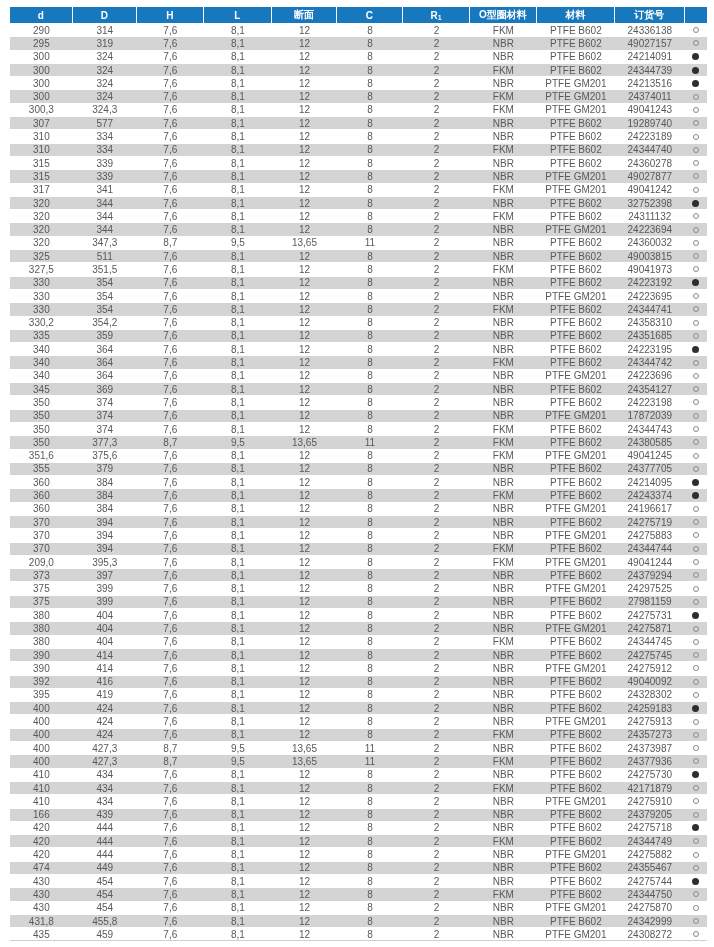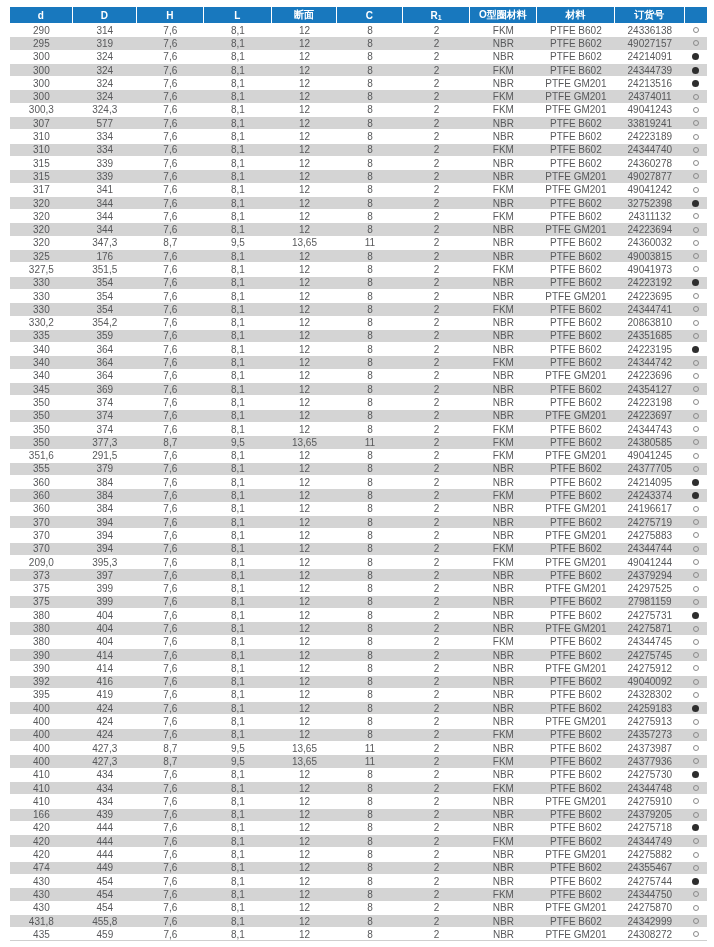--- a/index.html
+++ b/index.html
@@ -42,21 +42,21 @@
     display: flex;
     flex-direction: column;
   }
   .tr {
     flex: 1 1 auto;
     display: flex;
     background: #ffffff;
     border-bottom: 1px solid #ffffff;
   }
   .tr:nth-child(even) { background: var(--row-alt, #d4d4d4); }
-  .tr:last-child { border-bottom: none; justify-content: flex-end; }
+  .tr:last-child { border-bottom: none; }
   .td {
     font-size: 10px;
     color: var(--text-color, #58595b);
     display: flex;
     align-items: center;
     justify-content: center;
     overflow: hidden;
     white-space: nowrap;
   }
   
@@ -205,21 +205,21 @@
       <div class="tr">
         <div class="td c0">307</div>
         <div class="td c1">577</div>
         <div class="td c2">7,6</div>
         <div class="td c3">8,1</div>
         <div class="td c4">12</div>
         <div class="td c5">8</div>
         <div class="td c6">2</div>
         <div class="td c7">NBR</div>
         <div class="td c8">PTFE B602</div>
-        <div class="td c9">33819241</div>
+        <div class="td c9">19289740</div>
         <div class="td c10">
           <span class="dot open"></span>
         </div>
       </div>
       <div class="tr">
         <div class="td c0">310</div>
         <div class="td c1">334</div>
         <div class="td c2">7,6</div>
         <div class="td c3">8,1</div>
         <div class="td c4">12</div>
@@ -347,21 +347,21 @@
         <div class="td c6">2</div>
         <div class="td c7">NBR</div>
         <div class="td c8">PTFE B602</div>
         <div class="td c9">24360032</div>
         <div class="td c10">
           <span class="dot open"></span>
         </div>
       </div>
       <div class="tr">
         <div class="td c0">325</div>
-        <div class="td c1">176</div>
+        <div class="td c1">511</div>
         <div class="td c2">7,6</div>
         <div class="td c3">8,1</div>
         <div class="td c4">12</div>
         <div class="td c5">8</div>
         <div class="td c6">2</div>
         <div class="td c7">NBR</div>
         <div class="td c8">PTFE B602</div>
         <div class="td c9">49003815</div>
         <div class="td c10">
           <span class="dot open"></span>
@@ -430,21 +430,21 @@
       <div class="tr">
         <div class="td c0">330,2</div>
         <div class="td c1">354,2</div>
         <div class="td c2">7,6</div>
         <div class="td c3">8,1</div>
         <div class="td c4">12</div>
         <div class="td c5">8</div>
         <div class="td c6">2</div>
         <div class="td c7">NBR</div>
         <div class="td c8">PTFE B602</div>
-        <div class="td c9">20863810</div>
+        <div class="td c9">24358310</div>
         <div class="td c10">
           <span class="dot open"></span>
         </div>
       </div>
       <div class="tr">
         <div class="td c0">335</div>
         <div class="td c1">359</div>
         <div class="td c2">7,6</div>
         <div class="td c3">8,1</div>
         <div class="td c4">12</div>
@@ -535,21 +535,21 @@
       <div class="tr">
         <div class="td c0">350</div>
         <div class="td c1">374</div>
         <div class="td c2">7,6</div>
         <div class="td c3">8,1</div>
         <div class="td c4">12</div>
         <div class="td c5">8</div>
         <div class="td c6">2</div>
         <div class="td c7">NBR</div>
         <div class="td c8">PTFE GM201</div>
-        <div class="td c9">24223697</div>
+        <div class="td c9">17872039</div>
         <div class="td c10">
           <span class="dot open"></span>
         </div>
       </div>
       <div class="tr">
         <div class="td c0">350</div>
         <div class="td c1">374</div>
         <div class="td c2">7,6</div>
         <div class="td c3">8,1</div>
         <div class="td c4">12</div>
@@ -572,21 +572,21 @@
         <div class="td c6">2</div>
         <div class="td c7">FKM</div>
         <div class="td c8">PTFE B602</div>
         <div class="td c9">24380585</div>
         <div class="td c10">
           <span class="dot open"></span>
         </div>
       </div>
       <div class="tr">
         <div class="td c0">351,6</div>
-        <div class="td c1">291,5</div>
+        <div class="td c1">375,6</div>
         <div class="td c2">7,6</div>
         <div class="td c3">8,1</div>
         <div class="td c4">12</div>
         <div class="td c5">8</div>
         <div class="td c6">2</div>
         <div class="td c7">FKM</div>
         <div class="td c8">PTFE GM201</div>
         <div class="td c9">49041245</div>
         <div class="td c10">
           <span class="dot open"></span>
@@ -955,21 +955,21 @@
       <div class="tr">
         <div class="td c0">410</div>
         <div class="td c1">434</div>
         <div class="td c2">7,6</div>
         <div class="td c3">8,1</div>
         <div class="td c4">12</div>
         <div class="td c5">8</div>
         <div class="td c6">2</div>
         <div class="td c7">FKM</div>
         <div class="td c8">PTFE B602</div>
-        <div class="td c9">24344748</div>
+        <div class="td c9">42171879</div>
         <div class="td c10">
           <span class="dot open"></span>
         </div>
       </div>
       <div class="tr">
         <div class="td c0">410</div>
         <div class="td c1">434</div>
         <div class="td c2">7,6</div>
         <div class="td c3">8,1</div>
         <div class="td c4">12</div>

